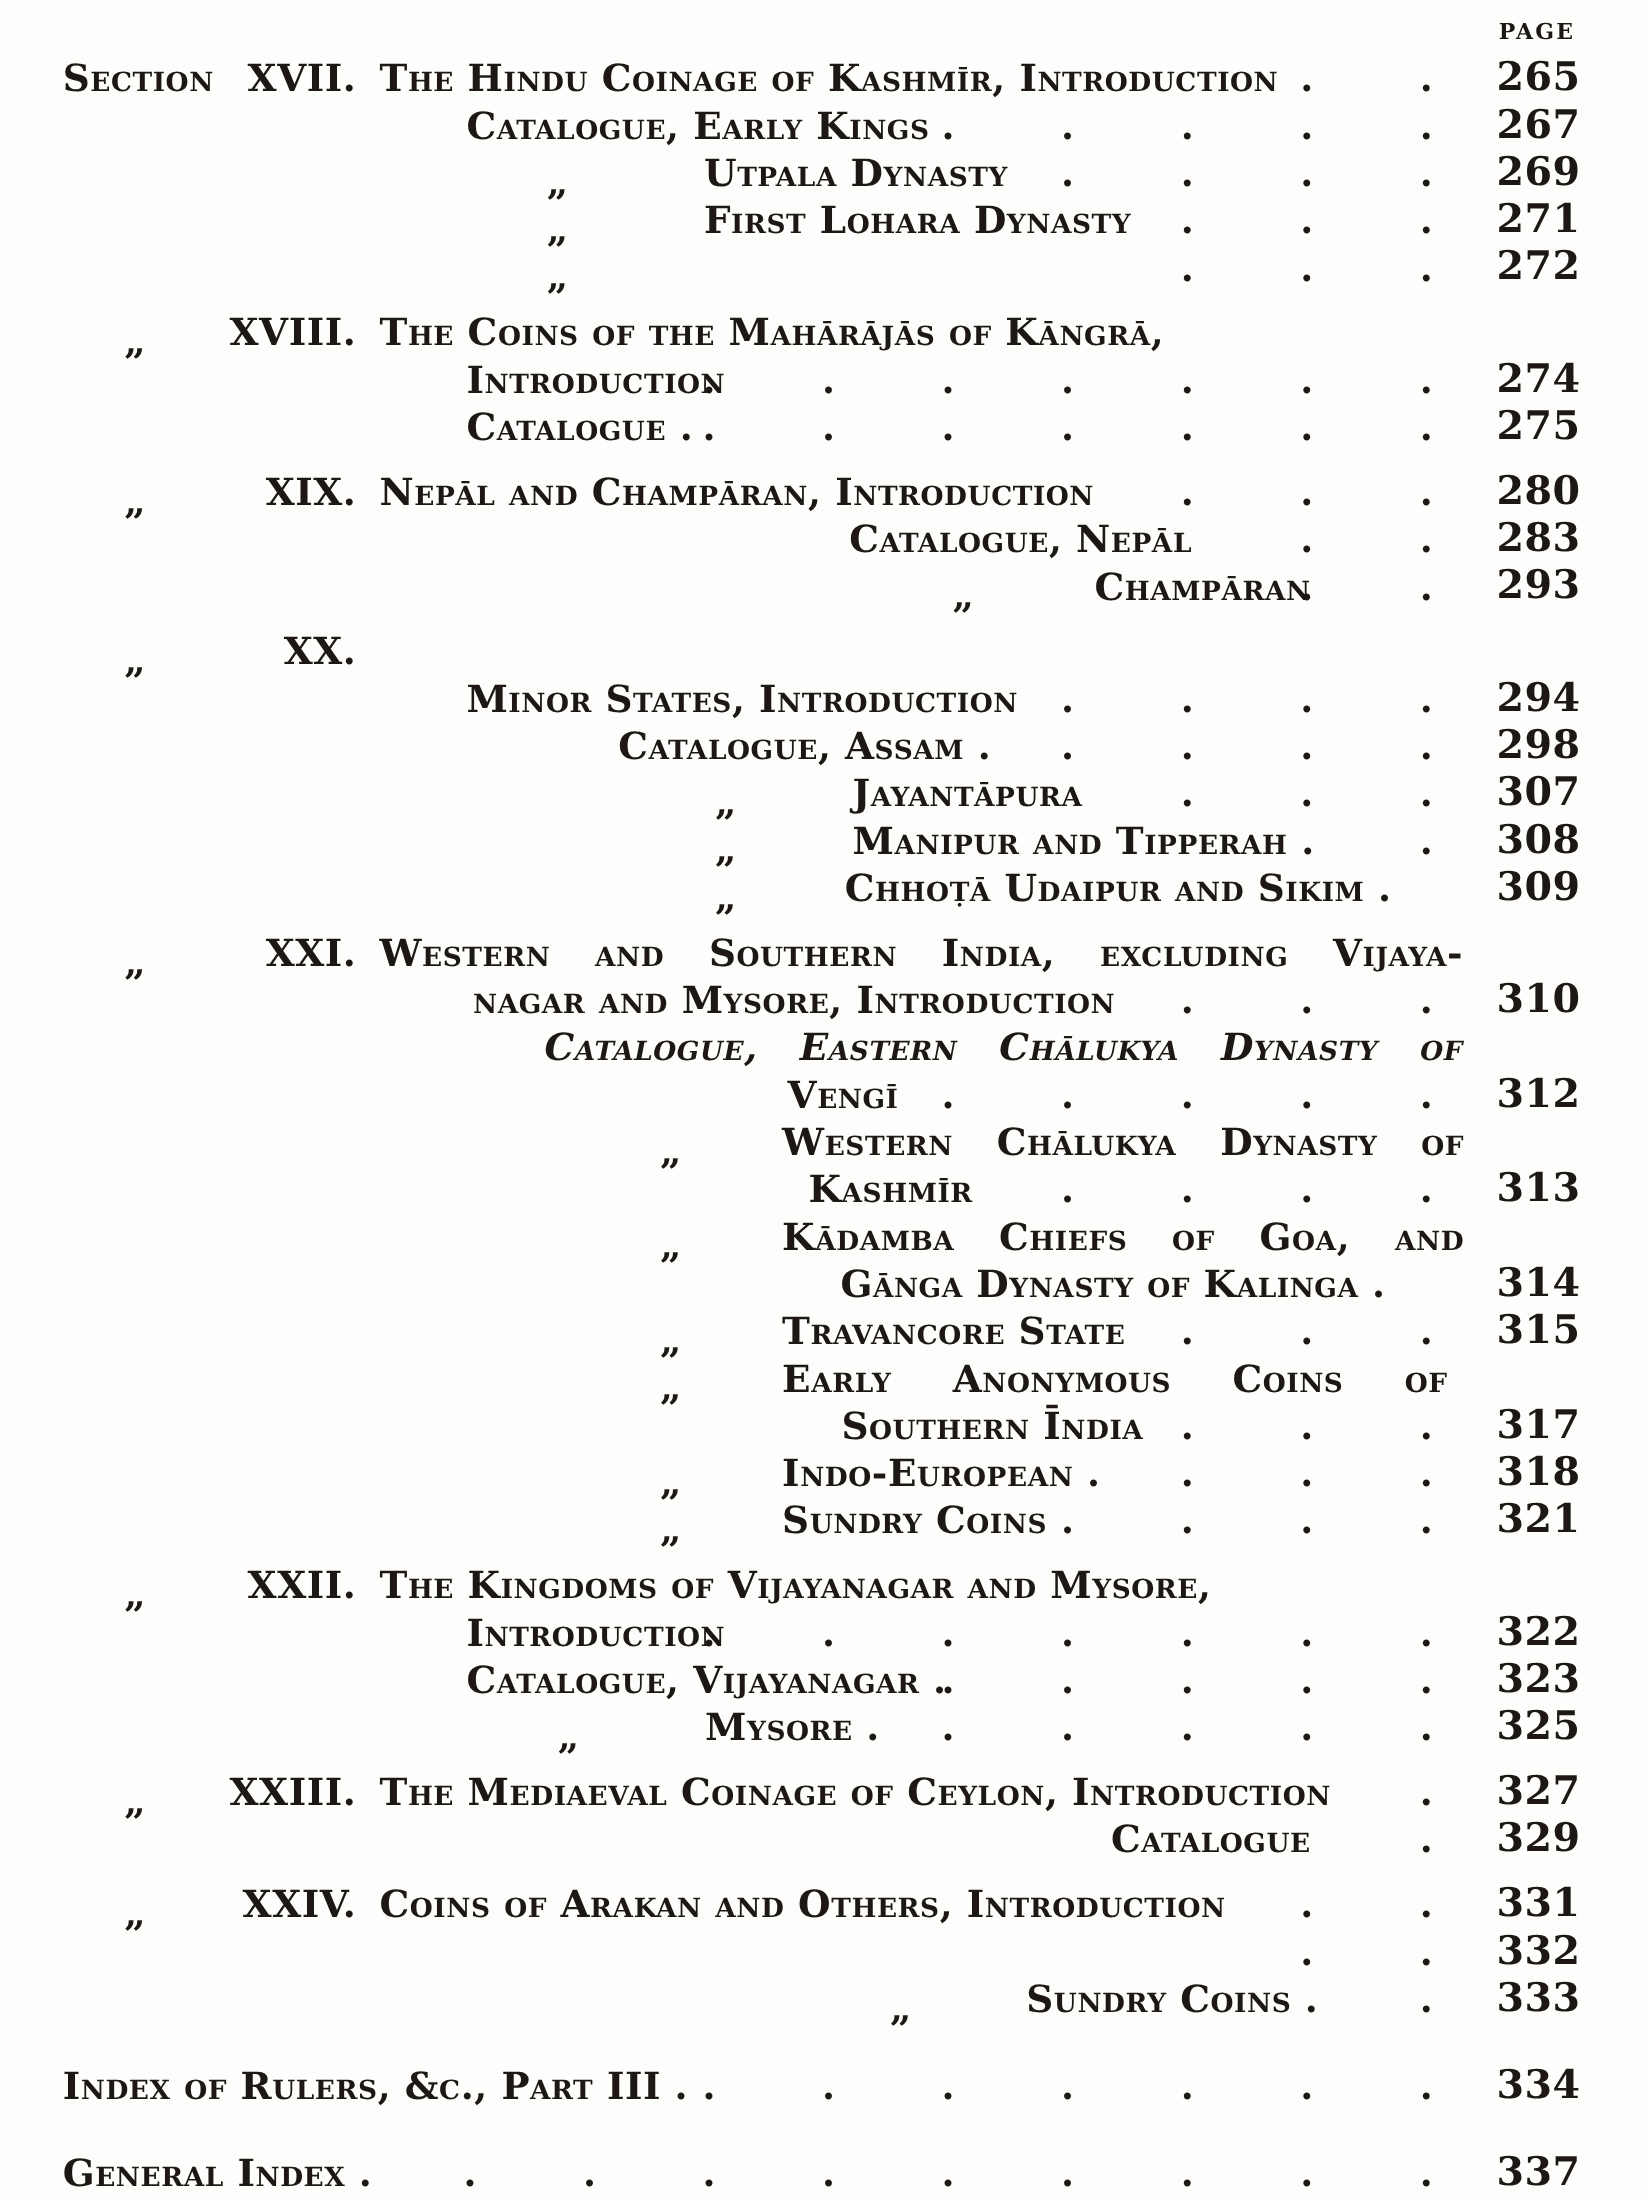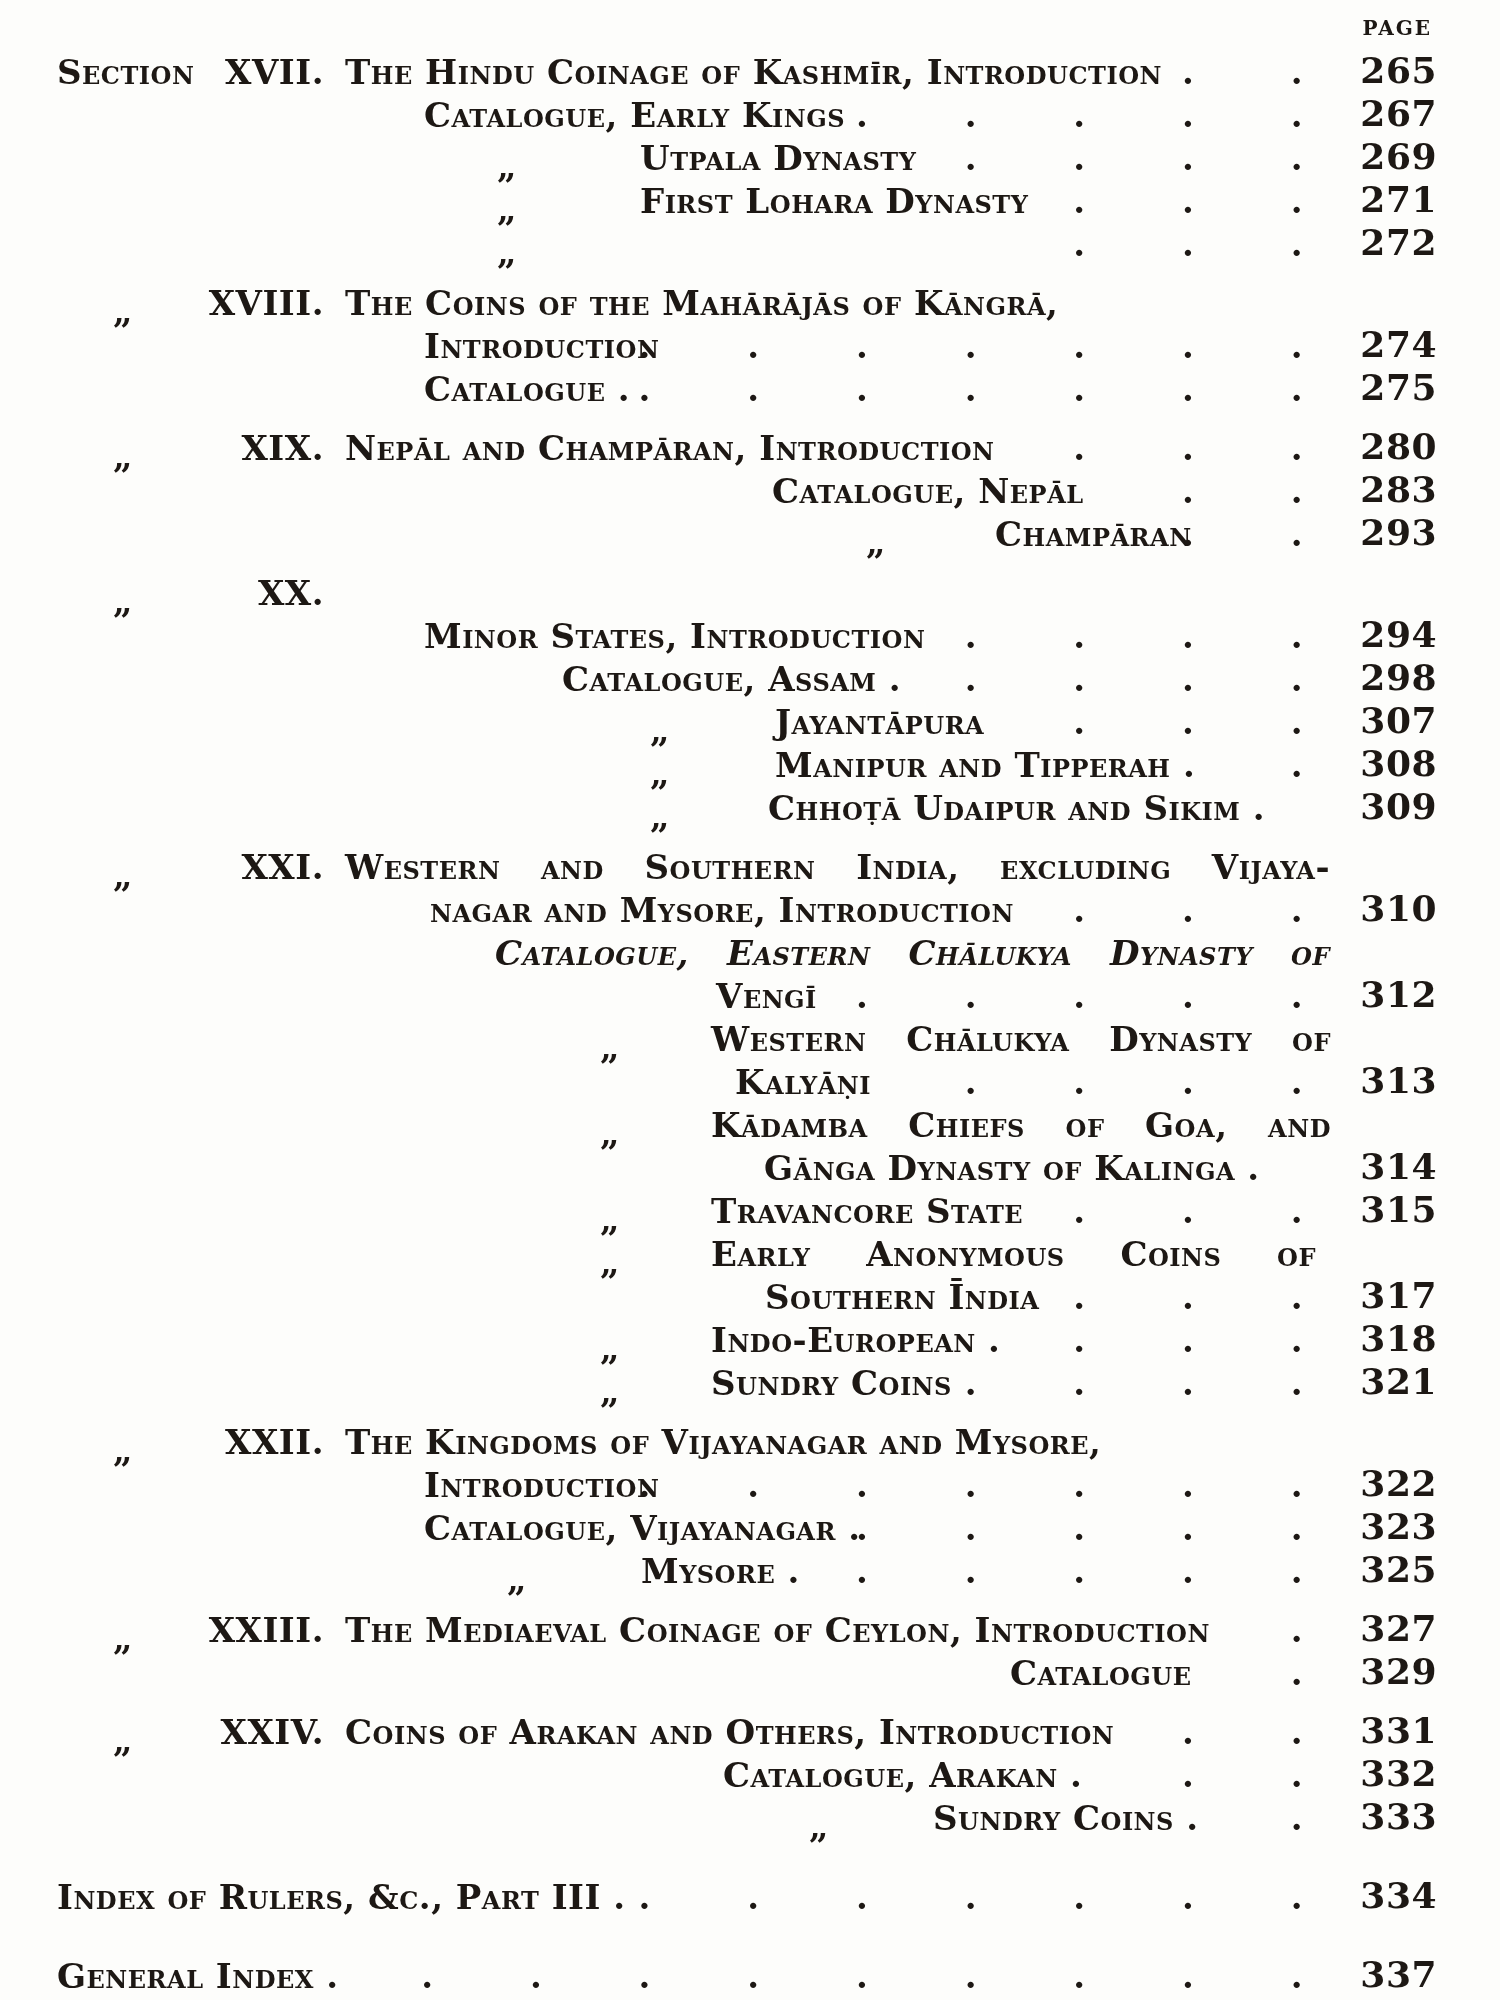--- a/index.html
+++ b/index.html
@@ -212,21 +212,21 @@
 
   <div class="row">
 
     <span class="cell ditto" style="left: 600px;">„</span>
     <span class="cell text j" style="left: 711px; width: 620px;">Western Chālukya Dynasty of</span>
 
   </div>
 
   <div class="row">
 
-    <span class="cell text" style="left: 735px;">Kalyāṇi</span>
+    <span class="cell text" style="left: 735px;">Kashmīr</span>
     <span class="cell dots">. . . .</span>
     <span class="cell pagenum">313</span>
   </div>
 
   <div class="row">
 
     <span class="cell ditto" style="left: 600px;">„</span>
     <span class="cell text j" style="left: 711px; width: 620px;">Kādamba Chiefs of Goa, and</span>
 
   </div>
@@ -326,21 +326,20 @@
     <span class="cell label low" style="left: 113px;">„</span>
     <span class="cell numeral">XXIV.</span>
 
     <span class="cell text" style="left: 345px;">Coins of Arakan and Others, Introduction</span>
     <span class="cell dots">. .</span>
     <span class="cell pagenum">331</span>
   </div>
 
   <div class="row">
 
-    <span class="cell text" style="left: 723px;">Catalogue, Arakan .</span>
     <span class="cell dots">. .</span>
     <span class="cell pagenum">332</span>
   </div>
 
   <div class="row">
 
     <span class="cell ditto" style="left: 809px;">„</span>
     <span class="cell text" style="left: 933px;">Sundry Coins .</span>
     <span class="cell dots">.</span>
     <span class="cell pagenum">333</span>

